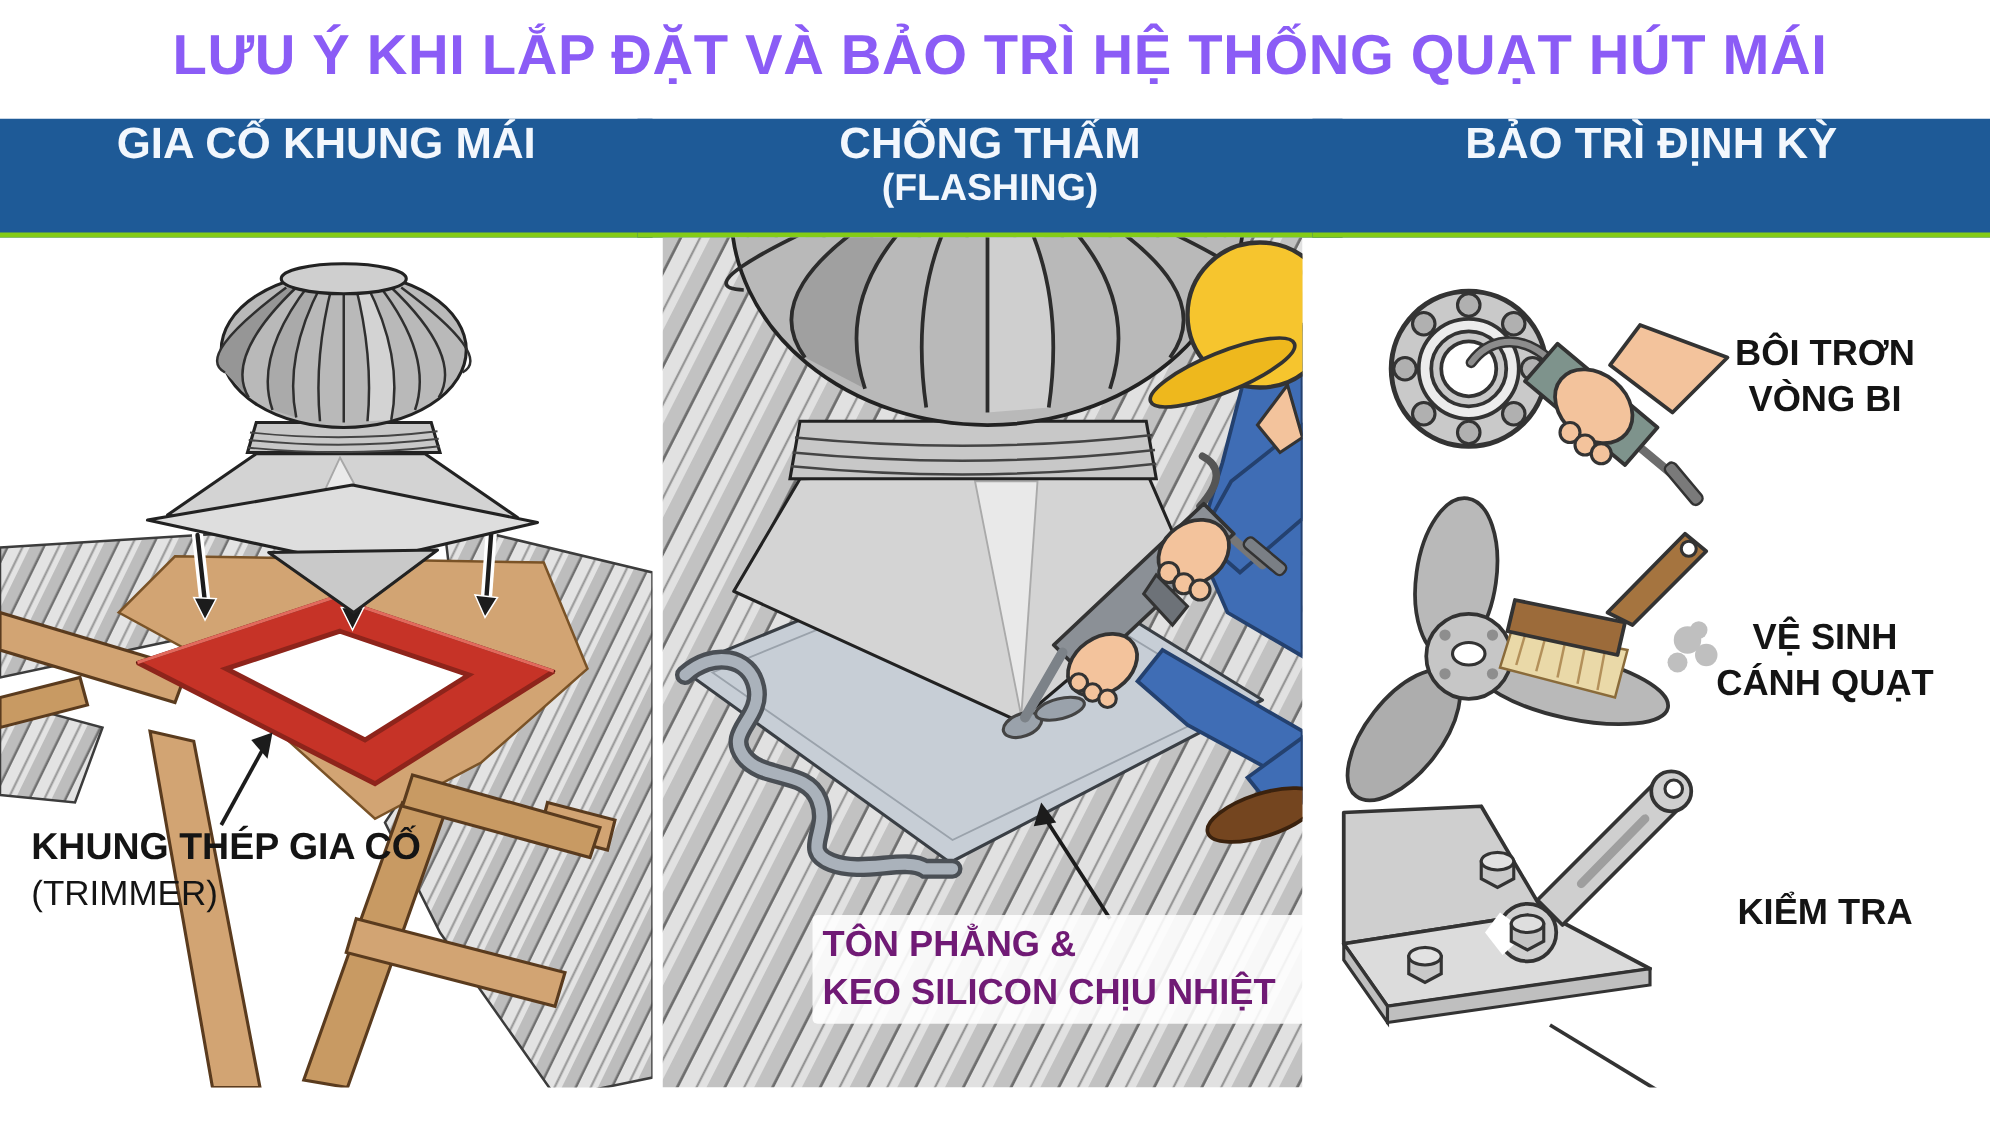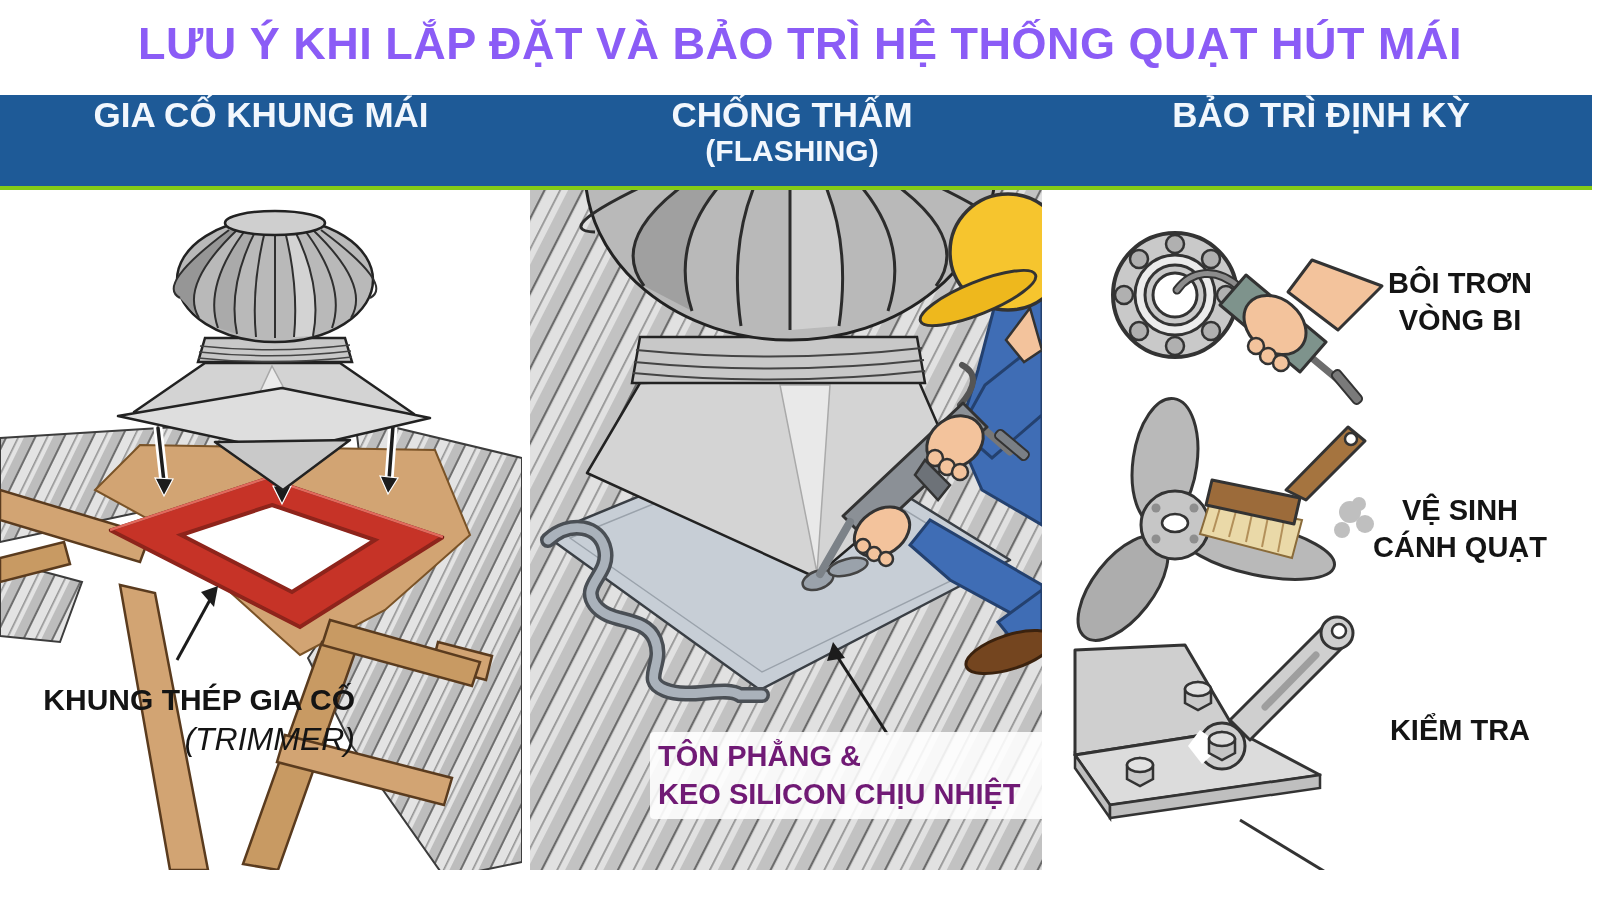--- a/index.html
+++ b/index.html
@@ -13,23 +13,23 @@
   }
   .col-header{
     position:absolute;top:95px;height:95px;background:#1e5a97;
     display:flex;flex-direction:column;justify-content:flex-start;align-items:center;
     color:#f2f7fd;border-bottom:4px solid #84cc16;box-sizing:border-box;
   }
   .col-header .h1{font-size:35px;font-weight:800;line-height:1.12;}
   .col-header .h2{font-size:30px;font-weight:600;line-height:1.1;}
   .illus{position:absolute;top:190px;height:680px;}
   .illus svg{display:block;width:100%;height:100%;}
-  .caption{position:absolute;text-align:right;color:#141414;margin-top:22px;}
+  .caption{position:absolute;text-align:left;color:#141414;}
   .caption .c1{font-size:30px;font-weight:800;line-height:1.3;}
-  .caption .c2{font-size:32px;font-weight:500;line-height:1.25;font-style:italic;}
+  .caption .c2{font-size:28px;font-weight:500;line-height:1.25;}
   .caption2{
     position:absolute;color:#701a75;background:rgba(255,255,255,.88);
     border-radius:4px;padding:6px 8px;
   }
   .caption2 .c1,.caption2 .c2{font-size:29px;font-weight:800;line-height:1.3;}
   .mlabel{position:absolute;text-align:center;color:#141414;font-size:29px;font-weight:800;line-height:1.28;}
 </style>
 </head>
 <body>
 

